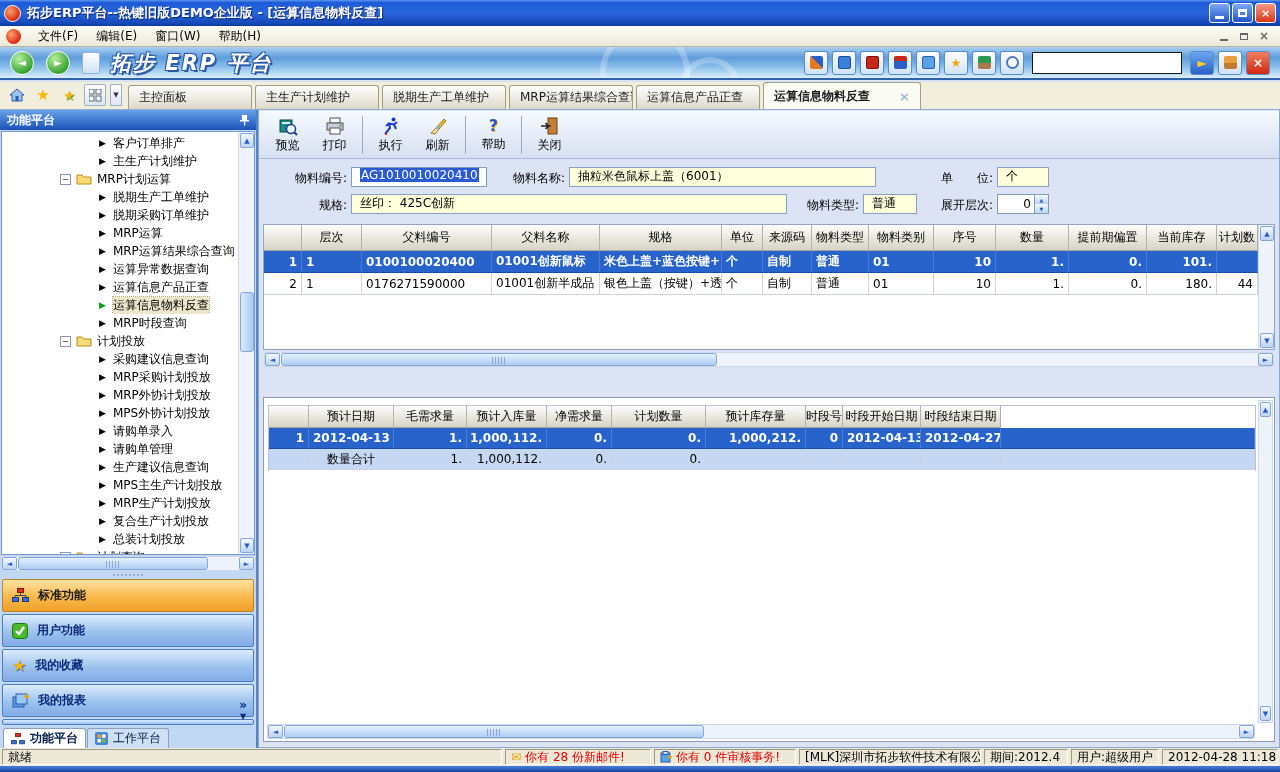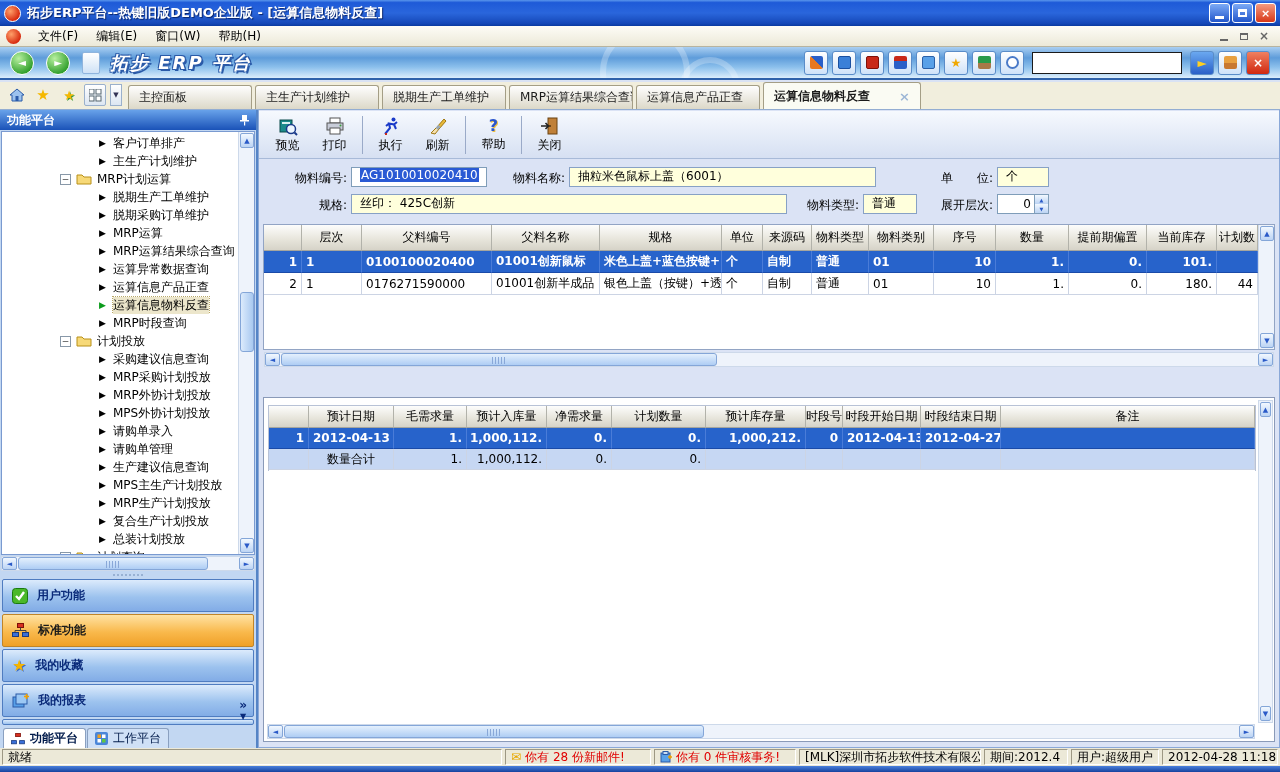--- a/index.html
+++ b/index.html
@@ -25,21 +25,21 @@
   .mdibtn{width:16px;height:14px;display:flex;align-items:center;justify-content:center;color:#666;font-weight:bold}
   .g-min{width:8px;height:2px;background:#666;margin-top:7px}
   .g-res{width:8px;height:7px;border:1px solid #666;border-top-width:2px}
   
   .banner{position:absolute;top:47px;left:0;right:0;height:33px;overflow:hidden;display:flex;align-items:center;padding:0 10px;
     background:linear-gradient(180deg,#aacfF2 0%,#5e9cda 35%,#8cc0ec 65%,#dceefc 100%);border-bottom:2px solid #2f62aa}
   .gear{position:absolute;border:6px solid rgba(255,255,255,.25);border-radius:50%}
   .navbtn{width:24px;height:24px;border-radius:50%;border:1px solid #fff;margin-right:12px;display:flex;align-items:center;justify-content:center;
     background:radial-gradient(circle at 35% 30%,#b8f0a0,#2f9e2a 75%);color:#fff;font-size:10px}
   .smicon{width:18px;height:22px;background:linear-gradient(#fff,#cfe2f6);border:1px solid #8fb4dd;border-radius:2px;margin-right:10px}
-  .logo{font-size:18px;font-weight:bold;font-style:italic;color:#fff;letter-spacing:2px;
+  .logo{font-size:21px;font-weight:bold;font-style:italic;color:#fff;letter-spacing:2px;
     text-shadow:2px 2px 0 #2a5aa8,-1px -1px 0 #2a5aa8,1px -1px 0 #2a5aa8,-1px 1px 0 #2a5aa8;white-space:nowrap}
   .bspacer{flex:1}
   .bicon{width:24px;height:24px;border:1px solid #5a8cc8;border-radius:3px;background:linear-gradient(#ffffff,#cfe2f8);margin-left:4px;
     display:flex;align-items:center;justify-content:center;font-size:12px;position:relative;z-index:2}
   .bsearch{width:150px;height:22px;border:1px solid #1a1a1a;background:#fff;margin:0 4px 0 8px;z-index:2;font-size:12px;padding:0 3px}
   .chip{width:13px;height:13px;border-radius:2px}
   
   .tabstrip{position:absolute;top:82px;left:0;right:0;height:28px;background:#f1eedd;border-bottom:1px solid #93add2;display:flex;align-items:flex-end}
   .tsicons{display:flex;align-items:center;gap:4px;padding:0 6px;height:28px}
   .tsbtn{width:22px;height:22px;display:flex;align-items:center;justify-content:center;border:1px solid transparent;border-radius:2px}
@@ -386,39 +386,39 @@
     <div class="splitter">
         <i></i>
         <i></i>
         <i></i>
         <i></i>
         <i></i>
         <i></i>
         <i></i>
         <i></i>
       </div>
-    <div class="pbtn">
-      <span>
-          <svg width="16" height="16" viewBox="0 0 16 16">
-            <rect x="0.5" y="0.5" width="15" height="15" rx="3" fill="#4ab82a" stroke="#1a7a10"></rect>
-            <path d="M4 8 L7 11 L12 4" stroke="#fff" stroke-width="2.4" fill="none"></path>
-          </svg>
-        </span>
-      <span>用户功能</span>
-    </div>
     <div class="pbtn active">
       <span>
           <svg width="17" height="15" viewBox="0 0 17 15">
             <rect x="5.5" y="0.5" width="6" height="4" fill="#d83020" stroke="#801008"></rect>
             <path d="M8.5 4.5 v3 M3 10 V7.5 H14 V10" stroke="#444" fill="none"></path>
             <rect x="0.5" y="9.5" width="6" height="4" fill="#3a70d8" stroke="#1a3a80"></rect>
             <rect x="10.5" y="9.5" width="6" height="4" fill="#3a70d8" stroke="#1a3a80"></rect>
           </svg>
         </span>
       <span>标准功能</span>
+    </div>
+    <div class="pbtn">
+      <span>
+          <svg width="16" height="16" viewBox="0 0 16 16">
+            <rect x="0.5" y="0.5" width="15" height="15" rx="3" fill="#4ab82a" stroke="#1a7a10"></rect>
+            <path d="M4 8 L7 11 L12 4" stroke="#fff" stroke-width="2.4" fill="none"></path>
+          </svg>
+        </span>
+      <span>用户功能</span>
     </div>
     <div class="pbtn">
       <span style="color:#f5b400;font-size:16px;text-shadow:1px 1px 0 #3a6ac8">★</span>
       <span>我的收藏</span>
     </div>
     <div class="pbtn">
       <span>
           <svg width="17" height="15" viewBox="0 0 17 15">
             <rect x="1" y="4" width="11" height="10" fill="#58a0e8" stroke="#2a5aa8"></rect>
             <rect x="4" y="1" width="11" height="10" fill="#9cc8f4" stroke="#2a5aa8"></rect>
@@ -624,21 +624,20 @@
           <span class="hcell"></span>
           <span class="hcell">预计日期</span>
           <span class="hcell">毛需求量</span>
           <span class="hcell">预计入库量</span>
           <span class="hcell">净需求量</span>
           <span class="hcell">计划数量</span>
           <span class="hcell">预计库存量</span>
           <span class="hcell">时段号</span>
           <span class="hcell">时段开始日期</span>
           <span class="hcell">时段结束日期</span>
-          <span class="hcell">备注</span>
         </div>
         <div class="drow drowline selrow">
           <span class="cell ar">1</span>
           <span class="cell">2012-04-13</span>
           <span class="cell ar">1.</span>
           <span class="cell ar">1,000,112.</span>
           <span class="cell ar">0.</span>
           <span class="cell ar">0.</span>
           <span class="cell ar">1,000,212.</span>
           <span class="cell ar">0</span>

